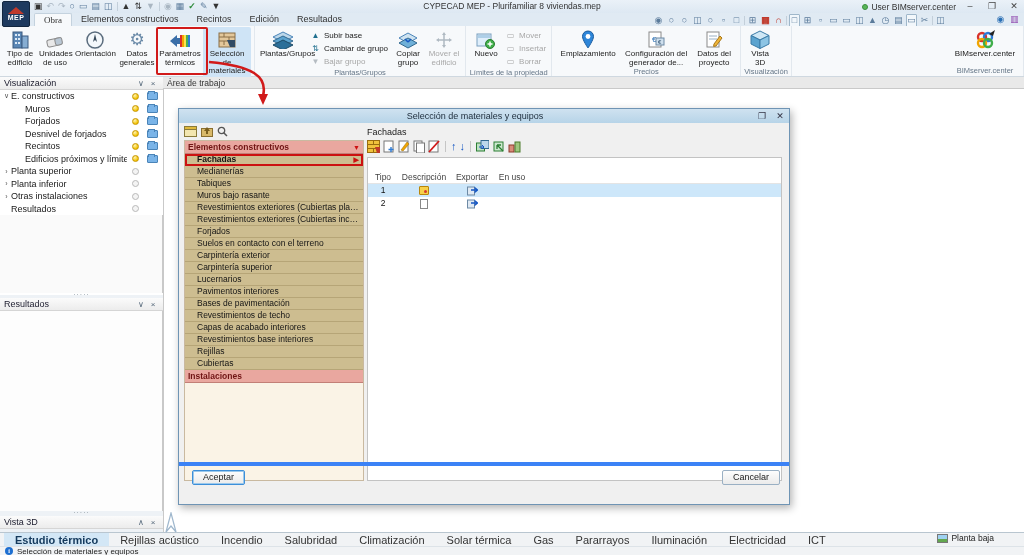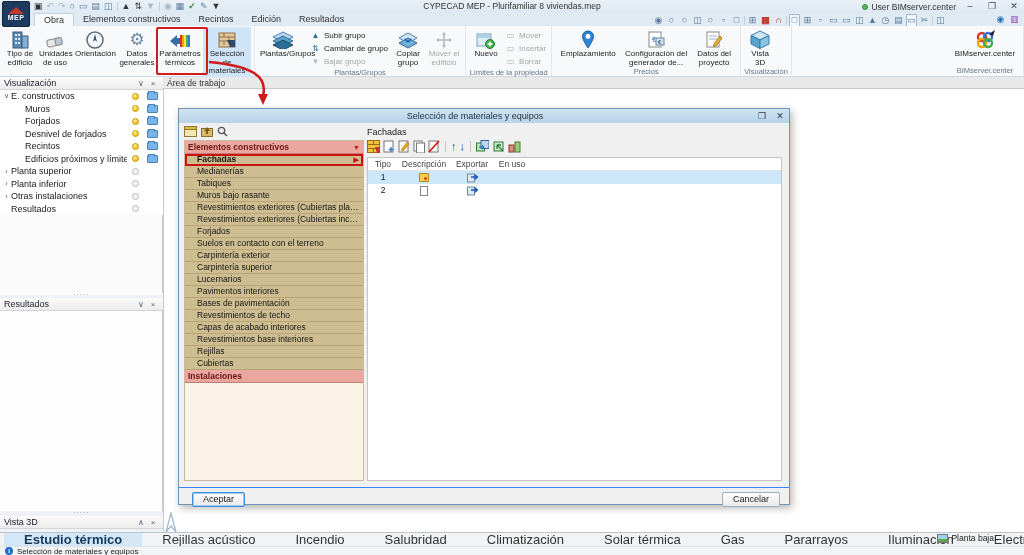--- a/index.html
+++ b/index.html
@@ -23,21 +23,21 @@
   .win-title { position:absolute; left:50%; transform:translateX(-50%); top:1px; font-size:8.5px; color:#333; white-space:nowrap; }
   .tb-right { position:absolute; right:2px; top:0; display:flex; align-items:center; gap:6px; height:13px; }
   .user-chip { display:flex; align-items:center; gap:3px; font-size:8.5px; color:#333; }
   .user-dot { width:6px; height:6px; border-radius:50%; background:#58b559; border:1px solid #3b8f3d; }
   .winbtn { font-size:9px; color:#444; width:16px; text-align:center; line-height:13px; }
 
   
   .menustrip { position:absolute; left:0; top:13px; width:1024px; height:13px; background:#e0eaf3; }
   .menutabs { position:absolute; left:34px; top:0; display:flex; height:13px; }
   .mtab { padding:0 9px; font-size:9px; color:#333; line-height:13px; }
-  .mtab.sel { background:#f7f9fb; border:1px solid #c4d2de; border-bottom:none; border-radius:2px 2px 0 0; }
+  .mtab.sel { background:#f7f9fb; border:1px solid #c4d2de; border-bottom:none; border-radius:2px 2px 0 0;font-family:Liberation Serif, serif; }
   .viewicons { position:absolute; right:78px; top:1px; display:flex; gap:2px; align-items:center; }
   .vi { font-size:9px; color:#5b7b9b; width:11px; text-align:center; line-height:11px; }
   .vi.red { color:#c0392b; font-weight:bold; }
   .vi.boxed { border:1px solid #9fb7ca; background:#f2f7fb; border-radius:1px; }
   .vi.sep { width:1px; height:9px; background:#c3cfda; }
   .viewicons2 { position:absolute; right:4px; top:1px; display:flex; gap:3px; }
 
   
   .ribbon { position:absolute; left:0; top:26px; width:1024px; height:51px;
     background:#f7f9fb; border-bottom:1px solid #cfd8e0; display:flex; align-items:stretch; }
@@ -86,21 +86,21 @@
   .folder:before { content:""; position:absolute; left:0; top:-2px; width:5px; height:2px; background:#7ab4e8; border:1px solid #4a84b8; border-bottom:none; }
   .dots { position:absolute; left:0; width:163px; text-align:center; color:#9aa5ae; font-size:7px; letter-spacing:1px; height:5px; line-height:4px; }
   .panel-fill { position:absolute; left:0; width:163px; background:#fafafa; border-right:1px solid #c9c9c9; }
 
   
   .compass { position:absolute; left:160px; top:512px; z-index:3; }
 
   
   .bottomtabs { position:absolute; left:0; top:532px; width:1024px; height:14px;
     background:#f1f3f5; border-top:1px solid #b9c6d0; display:flex; align-items:stretch; padding-left:4px; }
-  .btab { padding:0 20px; font-size:13px; line-height:14px; color:#333; white-space:nowrap; }
+  .btab { padding:0 11px; font-size:11px; line-height:14px; color:#333; white-space:nowrap; }
   .btab.sel { background:#d3e7f6; color:#14395c; font-weight:bold; }
   .plant { position:absolute; right:30px; top:533px; display:flex; align-items:center; gap:3px; font-size:8.5px; color:#222; }
   .statusbar { position:absolute; left:0; top:546px; width:1024px; height:9px;
     background:#f1f3f5; border-top:1px solid #dde3e8; display:flex; align-items:center; gap:4px; padding-left:5px; }
   .info-ic { width:8px; height:8px; border-radius:50%; background:#1d6fd1; color:#fff; font-size:6px;
     line-height:8px; text-align:center; font-weight:bold; font-family:"Liberation Serif",serif; }
   .status-txt { font-size:8px; color:#222; line-height:9px; }
 
   
   .dialog { position:absolute; left:178px; top:108px; width:612px; height:397px;
@@ -122,31 +122,31 @@
   .ditem.sel { outline:2px solid #cc1111; outline-offset:-2px; font-weight:bold; }
   .ditem.sel .mark { color:#cc1111; font-size:7px; }
   .dtree-fill { flex:1; background:#faf3e6; }
 
   .dsec-label { position:absolute; left:188px; top:4px; font-size:9px; color:#1a1a1a; }
   .dtb-right { position:absolute; left:188px; top:16px; display:flex; gap:3px; align-items:center; height:15px; }
   .dtb-right .vsep { width:1px; height:11px; background:#c5c5c5; margin:0 2px; }
   .arrowg { font-size:11px; font-weight:bold; color:#1456c4; line-height:13px; }
 
   .dtable { position:absolute; left:188px; top:34px; width:415px; height:324px; background:#fff; border:1px solid #c3c3c3; font-size:8.5px; }
-  .thead { display:flex; height:13px; line-height:13px; color:#444; border-bottom:1px solid #e4e4e4; }
+  .thead { display:flex; height:13px; line-height:13px; color:#444; border-bottom:1px solid #e4e4e4;margin-top:13px; }
   .trow { display:flex; height:13px; line-height:13px; color:#111; align-items:center; }
   .trow.sel { background:#cde7fa; }
   .c-tipo { width:30px; text-align:center; }
   .c-ref { flex:1; padding-left:4px; white-space:nowrap; overflow:hidden; }
   .c-desc { width:52px; text-align:center; }
   .c-exp { width:44px; text-align:center; }
   .c-uso { width:36px; text-align:center; }
   .cic { display:inline-flex; vertical-align:middle; }
 
-  .dlg-btnrow { position:absolute; left:0; top:364px; width:610px; height:34px; border-top:1px solid #3b82f6; }
+  .dlg-btnrow { position:absolute; left:0; top:339px; width:610px; height:34px; border-top:4px solid #3b82f6; }
   .dbtn { position:absolute; top:4px; height:15px; font-size:9px; line-height:13px; text-align:center;
     background:linear-gradient(#fdfdfd,#ebebeb); border:1px solid #9ab0c4; border-radius:2px; padding:0 10px; color:#222; }
   .dbtn.focus { border:1px solid #3d8fd9; box-shadow:0 0 0 1px #9cc9ec inset; }
   .dbtn.left { left:13px; }
   .dbtn.right { right:9px; }
 
   
   .note-y { width:10px; height:9px; background:#f7d14a; border:1px solid #b8860b; border-radius:1px; position:relative; }
   .note-y:after { content:""; position:absolute; right:1px; bottom:1px; width:3px; height:3px; background:#d63a2f; border-radius:50%; }
   .page-w { width:8px; height:10px; background:#fff; border:1px solid #888; }
@@ -312,21 +312,21 @@
               <polygon points="11,1 21,6 11,11 1,6" fill="#bcd7ea" stroke="#4a84b8"></polygon>
               <polygon points="11,5 21,10 11,15 1,10" fill="#5ba3cf" stroke="#31688f"></polygon>
               <polygon points="11,9 21,14 11,19 1,14" fill="#2b6f99" stroke="#1c4a66"></polygon>
             </svg>
         </span>
         <span style="width:46px">Plantas/Grupos</span>
       </div>
       <div class="rstack">
         <div class="rs">
           <span class="sic" style="color:#1f6f8f">▲</span>
-          <span>Subir grupo</span>
+          <span>Subir base</span>
         </div>
         <div class="rs">
           <span class="sic" style="color:#1f6f8f">⇅</span>
           <span>Cambiar de grupo</span>
         </div>
         <div class="rs dis">
           <span class="sic" style="color:#b5bcc2">▼</span>
           <span>Bajar grupo</span>
         </div>
       </div>

